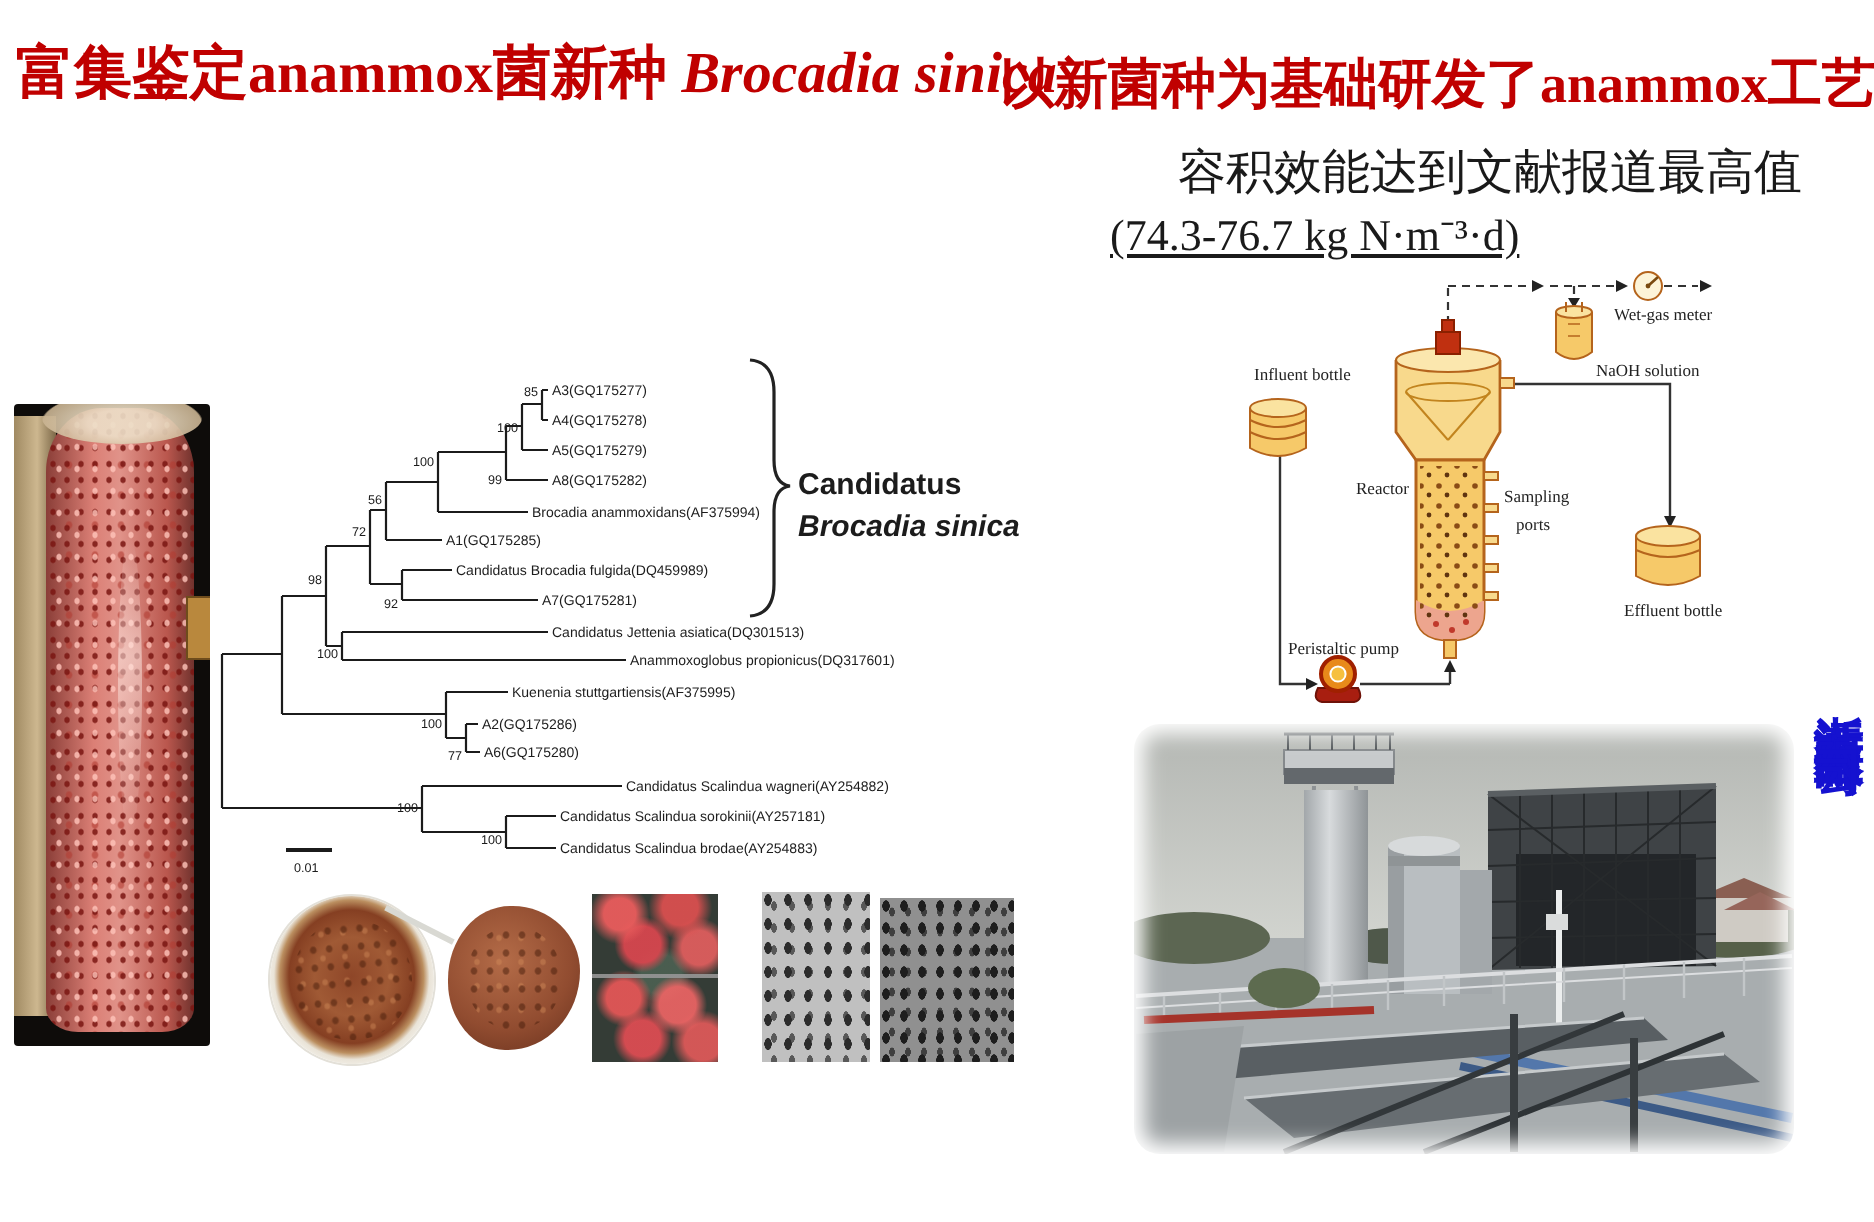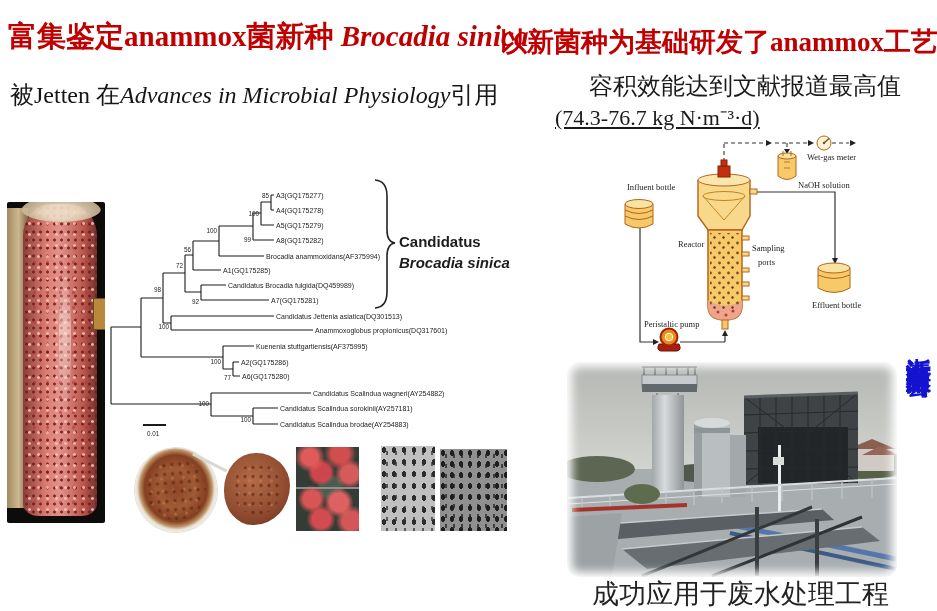--- a/index.html
+++ b/index.html
@@ -79,21 +79,20 @@
   #company{right:5px;top:337px;writing-mode:vertical-rl;text-orientation:upright;
            font-size:25px;line-height:27px;letter-spacing:2px;font-weight:bold;color:#1512d0;}
 </style>
 </head>
 <body>
 
 <div id="slide">
 
   <div id="title-left" class="abs title"><span>富集鉴定anammox菌新种 </span><span class="lat">Brocadia sinica</span></div>
   <div id="title-right" class="abs title">以新菌种为基础研发了anammox工艺</div>
-  <div id="subtitle-left" class="abs"><span>被Jetten 在</span><span class="lat">Advances in Microbial Physiology</span><span>引用</span></div>
   <div id="perf1" class="abs">容积效能达到文献报道最高值</div>
   <div id="perf2" class="abs">(74.3-76.7 kg N·m⁻³·d)</div>
 
   <div id="col-photo" class="abs">
     <div id="col-strip" class="abs"></div>
     <div id="col-tube" class="abs">
       <div class="speckle-red"></div>
       <div id="col-shine" class="abs"></div>
     </div>
     <div id="col-rim" class="abs"></div>
@@ -337,16 +336,15 @@
         <path d="M195 150 V219" stroke="#383d40" stroke-width="4"></path>
         <path d="M255 162 V219" stroke="#383d40" stroke-width="4"></path>
       </g>
       <polygon points="6,160 60,156 50,219 6,219" fill="#9da2a4"></polygon>
       <ellipse cx="80" cy="137" rx="18" ry="10" fill="#5d6b4f"></ellipse>
     </g>
     <rect x="1" y="1" width="338" height="223" rx="16" fill="none" stroke="#ffffff" stroke-width="18" filter="url(#pblur)"></rect>
     <rect x="-3" y="-3" width="346" height="231" rx="10" fill="none" stroke="#ffffff" stroke-width="8"></rect>
   </svg>
 
-  <div id="plant-caption" class="abs">成功应用于废水处理工程</div>
   <div id="company" class="abs">浙江海森药业有限公司</div>
 
 </div>
 
 </body></html>

